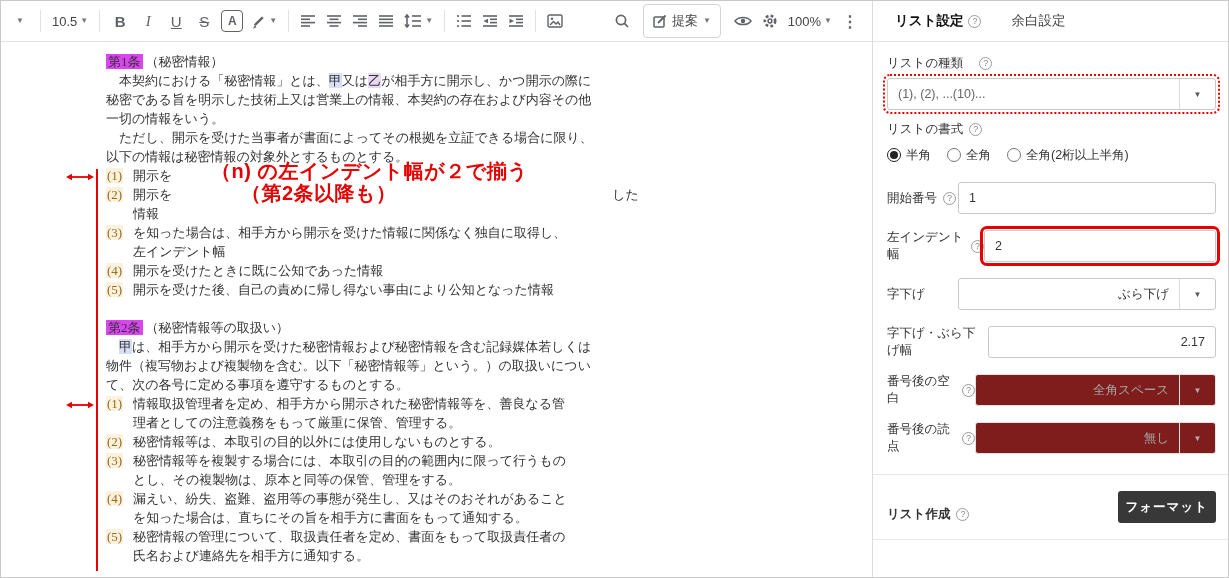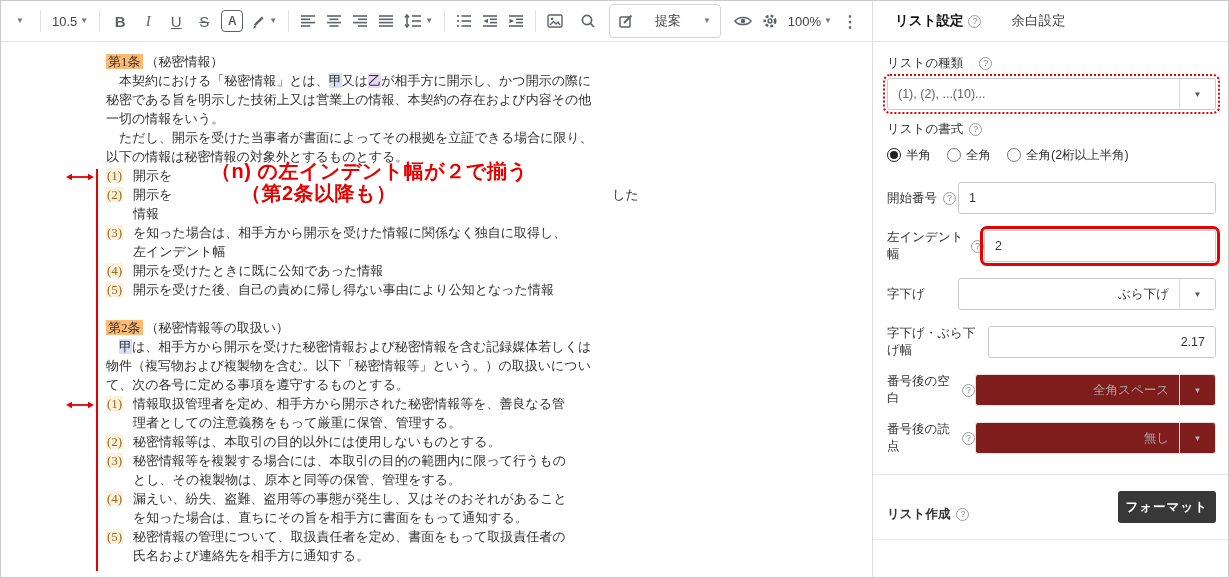--- a/index.html
+++ b/index.html
@@ -21,34 +21,34 @@
   .tb-spacer { flex:1; }
   .fmt { width:26px; font-size:15px; }
   .fmt.bold { font-weight:700; }
   .fmt.italic { font-style:italic; font-family:"Liberation Serif", serif; }
   .fmt.underline { text-decoration:underline; }
   .fmt.strike { text-decoration:line-through; }
   .boxed { border:1.4px solid #5f6368; border-radius:4px; width:22px; height:22px;
            min-width:22px; font-size:12px; font-weight:600; margin:0 2px; }
   .icon { display:inline-flex; align-items:center; justify-content:center; }
   .icon svg { display:block; }
-  .suggest-btn { display:flex; align-items:center; gap:22px; border:1px solid #d4d4d4; border-radius:4px;
+  .suggest-btn { display:flex; align-items:center; gap:5px; border:1px solid #d4d4d4; border-radius:4px;
                  height:28px; padding:16px 9px; color:#444; font-size:13px; margin:16px 7px; cursor:pointer; }
   .more-dots { font-size:16px; color:#5f6368; font-weight:700; }
 
   
   .doc-area { position:absolute; left:0; top:41px; width:871px; height:536px; overflow:hidden; background:#fff; }
   .doc-content { position:absolute; left:105px; top:10px; width:545px;
                  font-family:"Liberation Serif","DejaVu Serif", serif;
                  font-size:13px; line-height:19px; color:#333; }
   .doc-spacer { height:19px; }
   .doc-li { display:flex; }
   .doc-li .num { flex:0 0 27px; color:#9c6b1e; }
   .hl-num { background:#fbf2de; padding:0 1px; }
-  .hl-article { background:#fdba74; padding:0 2px; margin-right:3px; }
+  .hl-article { background:#d946ef; padding:0 2px; margin-right:3px; }
   .hl-a { background:#d8def6; }
   .hl-b { background:#e9d8f3; }
 
   
   .red-vline { position:absolute; left:95px; top:127px; width:2px; height:402px; background:#e60000; }
   .red-arrow { position:absolute; left:64px; width:30px; height:12px; }
   .red-arrow.a1 { top:127px; } .red-arrow.a2 { top:355px; }
   .red-note { position:absolute; left:210px; top:118px; color:#e60000; font-weight:700;
               font-size:20px; line-height:22px; white-space:nowrap; letter-spacing:0.5px; }
   .red-note .l2 { margin-left:30px; }

